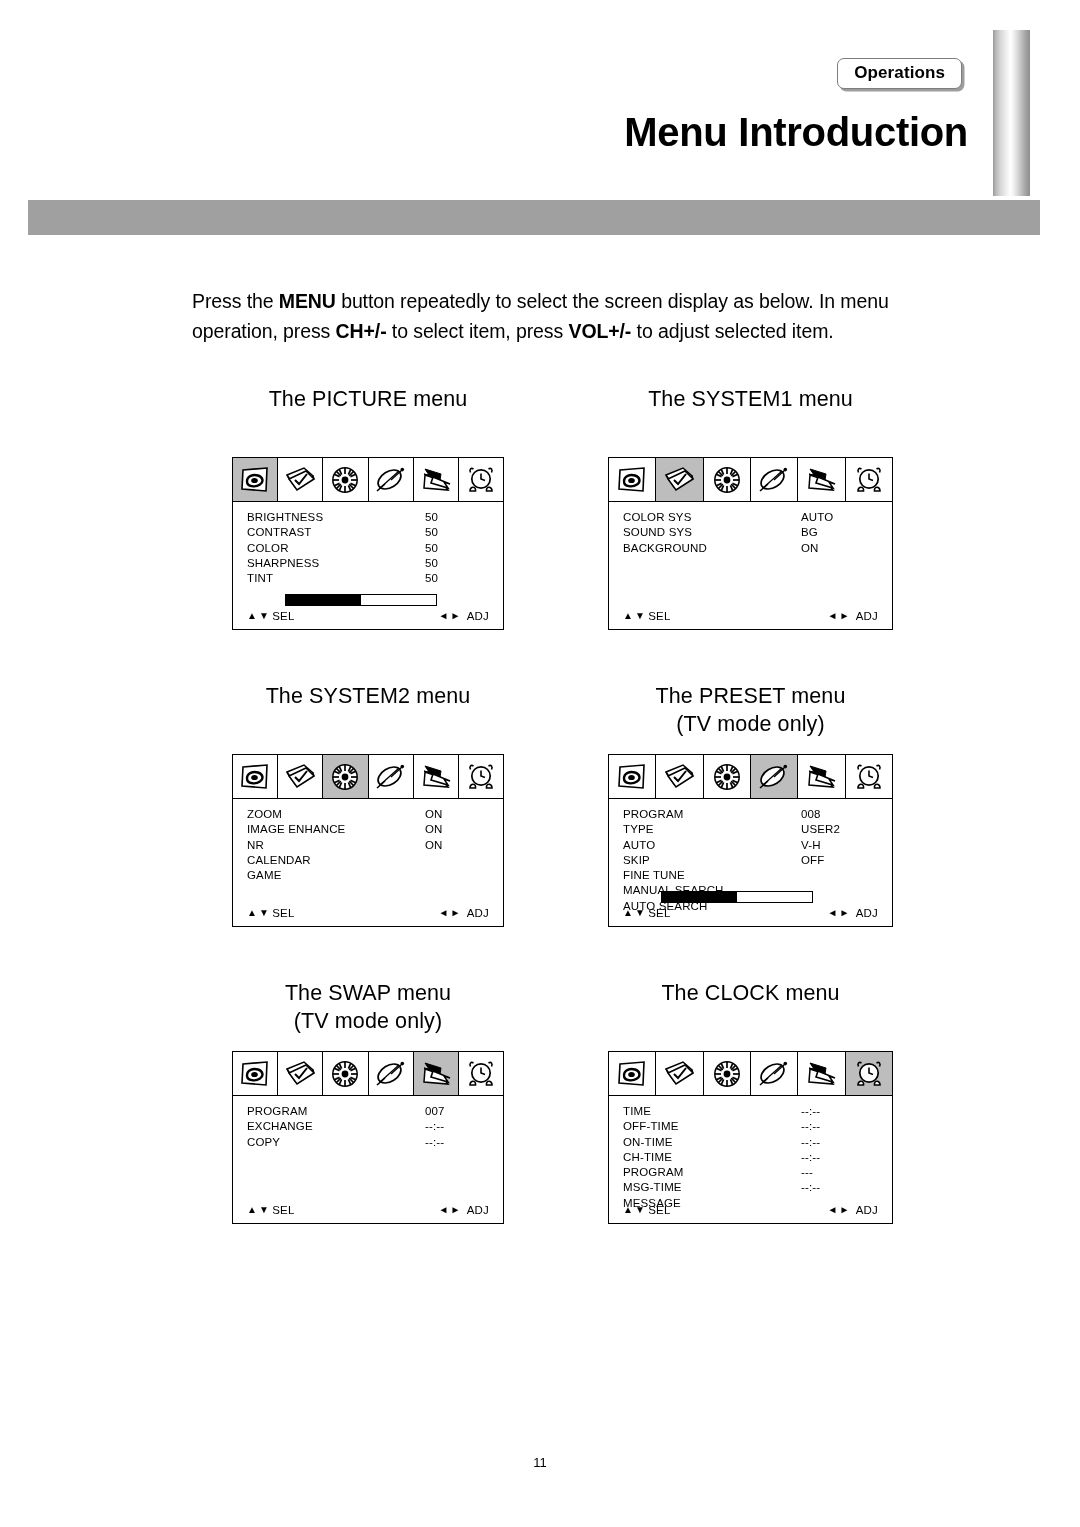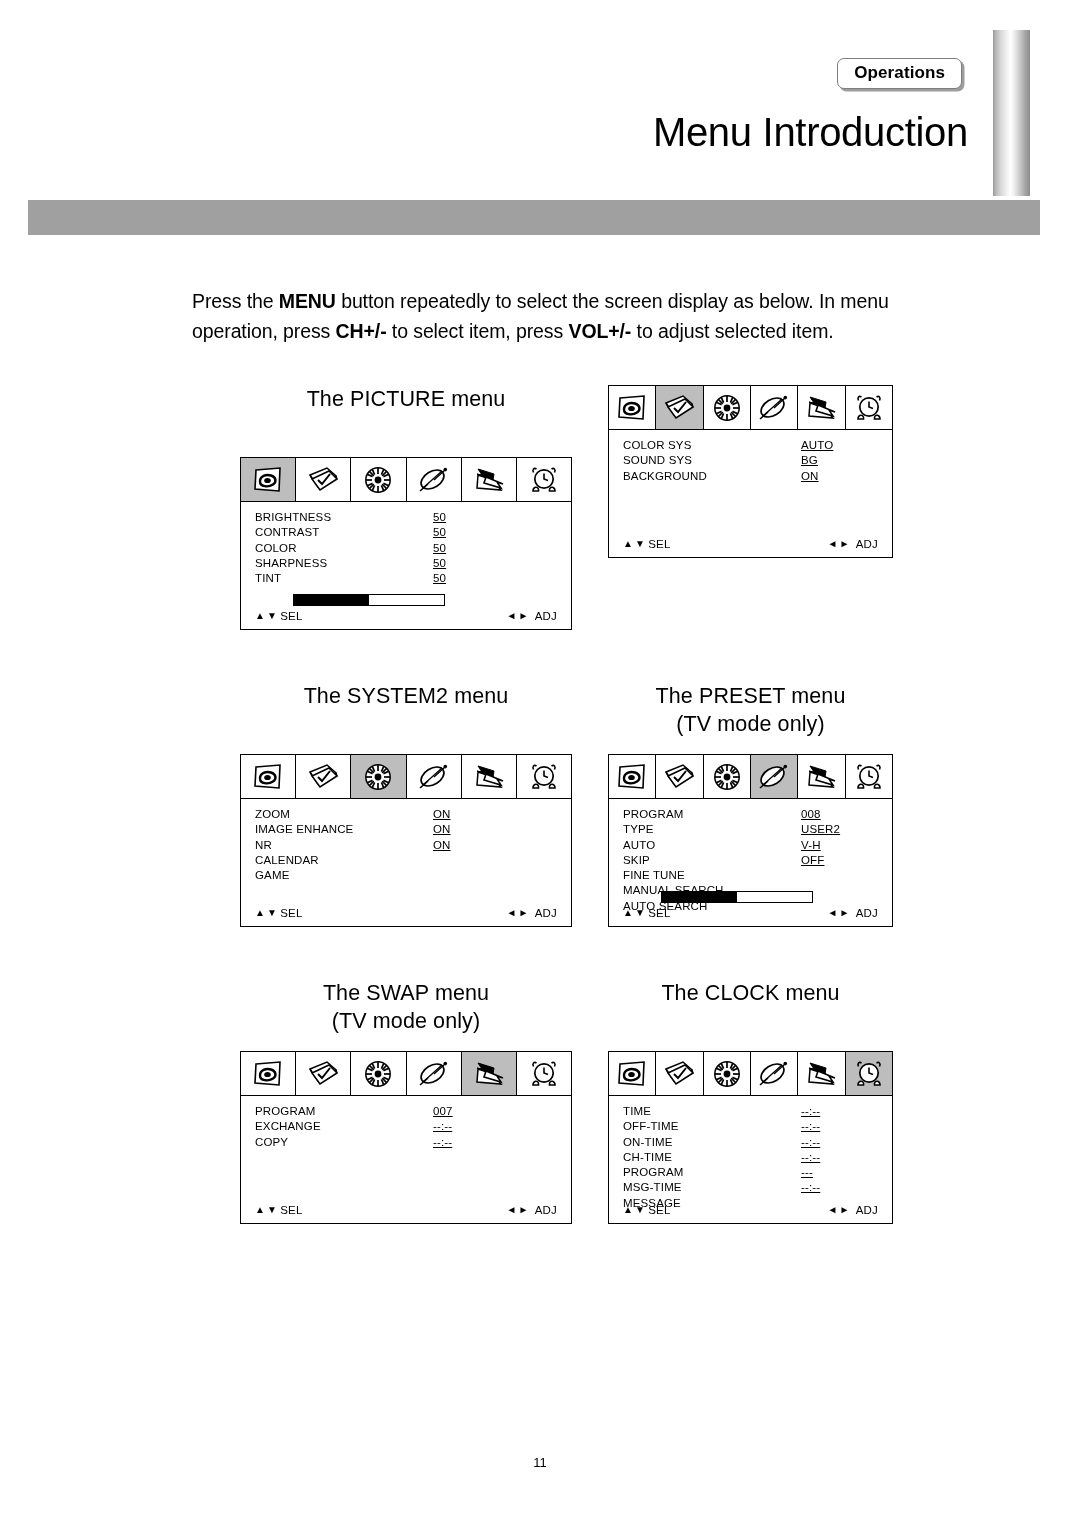--- a/index.html
+++ b/index.html
@@ -35,21 +35,21 @@
     font-size: 17px;
     font-weight: bold;
     letter-spacing: 0.1px;
     box-shadow: 2.5px 2.5px 0 0 #9d9d9d;
     line-height: 1.15;
   }
   .page-title {
     position: absolute;
     right: 112px; top: 110px;
     font-size: 40px;
-    font-weight: normal;
+    font-weight: bold;
     letter-spacing: -0.3px;
     white-space: nowrap;
   }
   .gray-band {
     position: absolute;
     left: 28px; top: 200px;
     width: 1012px; height: 35px;
     background: #a0a0a0;
   }
 
@@ -68,21 +68,21 @@
   .menus {
     position: absolute;
     left: 0; top: 385px;
     width: 1080px;
   }
   .menu-row {
     position: relative;
     height: 297px;
   }
   .menu-cell { position: absolute; top: 0; }
-  .menu-cell.left  { left: 240px; width: 332px; }
+  .menu-cell.left  { left: 232px; width: 272px; }
   .menu-cell.right { left: 608px; width: 285px; }
 
   .menu-caption {
     text-align: center;
     font-size: 21.5px;
     line-height: 1.32;
     letter-spacing: 0.1px;
     margin-bottom: 10px;
     white-space: pre-line;
     height: 62px;
@@ -120,21 +120,21 @@
   }
   .osd-rows { width: 100%; }
   .osd-row {
     display: flex;
     font-size: 11.5px;
     line-height: 1.33;
     letter-spacing: 0.15px;
     white-space: nowrap;
   }
   .osd-label { flex: 0 0 178px; }
-  .osd-value { flex: 1 1 auto; text-decoration: underline; }
+  .osd-value { flex: 1 1 auto; }
 
   .osd-progress {
     position: absolute;
     left: 52px; bottom: 4px;
     width: 152px; height: 12px;
     border: 1.3px solid #000;
     background: #fff;
   }
   .osd-progress > i {
     display: block;
@@ -290,20 +290,21 @@
             </div>
             <div class="nav">
               <span class="tri">◄</span>
               <span class="tri">►</span>
               <span class="lbl" style="margin-left: 4px;">ADJ</span>
             </div>
           </div>
         </div>
       </div>
       <div class="menu-cell right">
+        <div class="menu-caption one-line">The SYSTEM1 menu</div>
         <div class="osd">
           <div class="osd-iconbar">
             <div class="osd-icon">
               <svg width="30" height="28" viewBox="0 0 30 28">
      <polygon points="3,4 27,2 26,25 2,23" fill="#fff" stroke="#000" stroke-width="1.6"></polygon>
      <path d="M7 15.5 C7 10 13 8 18 9.5 C23 11 24 16 20 18.5 C15.5 21.5 7 21 7 15.5 Z" fill="none" stroke="#000" stroke-width="2.4"></path>
      <ellipse cx="14.5" cy="14.5" rx="3.3" ry="2.6" fill="#000"></ellipse>
    </svg>
             </div>
             <div class="osd-icon active">

